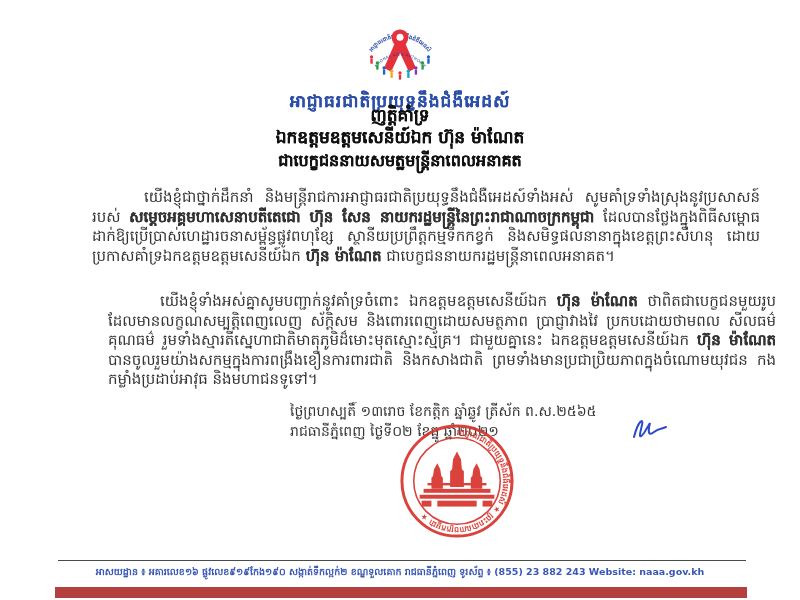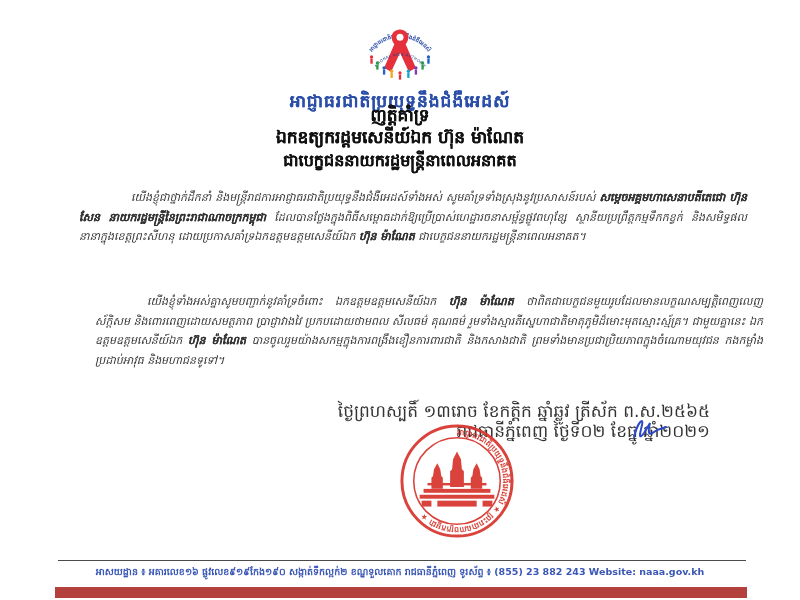--- a/index.html
+++ b/index.html
@@ -12,30 +12,30 @@
   .org-name{
     margin-top:2px;font-size:17px;font-weight:bold;color:#2b4ea8;
     letter-spacing:1px;text-shadow:0 0 .4px #2b4ea8;
   }
   .title-block{position:absolute;top:104px;left:0;width:800px;text-align:center;color:#111;}
   .title-line{font-weight:bold;text-shadow:0 0 .6px #111;}
   .title-1{font-size:17px;line-height:22px;}
   .title-2{font-size:17px;line-height:23px;}
   .title-3{font-size:16px;line-height:23px;}
   .body-text{
-    position:absolute;left:79px;width:668px;text-align:justify;
-    font-size:11px;line-height:19.5px;color:#333;font-style:italic;
+    position:absolute;left:92px;width:668px;text-align:justify;
+    font-size:15px;line-height:19.5px;color:#333;
   }
   .para1{top:188px;}
   .para2{top:292px;margin-left:16px;}
   .body-text p{margin:0;text-indent:52px;}
   .body-text .bold{font-weight:bold;text-shadow:0 0 .5px #222;}
   .dateline{
-    position:absolute;top:401px;left:290px;width:420px;text-align:right;
-    font-size:17px;line-height:20px;color:#333;
+    position:absolute;top:401px;left:290px;width:420px;text-align:left;
+    font-size:14px;line-height:20px;color:#333;
   }
   .signature{position:absolute;top:415px;left:628px;z-index:3;}
   .stamp{position:absolute;top:422px;left:398px;width:118px;height:118px;z-index:2;opacity:.92;}
   .footer-rule{position:absolute;top:560px;left:58px;width:688px;border-top:1.5px solid #4a4a4a;}
   .footer-text{
     position:absolute;top:566px;left:0;width:800px;text-align:center;
     font-size:9.5px;color:#3a57b5;font-weight:bold;letter-spacing:0;
   }
   .bottom-bar{position:absolute;top:587px;left:55px;width:692px;height:11px;background:#b3403c;}
 </style>
@@ -86,22 +86,22 @@
             <rect x="82.6" y="51" width="2.8" height="6" fill="#1f62c4"></rect>
         </g>
       </g>
     </svg>
   </div>
   <div class="org-name">អាជ្ញាធរជាតិប្រយុទ្ធនឹងជំងឺអេដស៍</div>
 </div>
 
 <div class="title-block">
   <div class="title-line title-1">ញត្តិគាំទ្រ</div>
-  <div class="title-line title-2">ឯកឧត្យករដ្តមសេនីយ៍ឯក ហ៊ុន ម៉ាណែត</div>
-  <div class="title-line title-3">ជាបេក្ខជននាយករដ្ឋមន្ត្រីនាពេលអនាគត</div>
+  <div class="title-line title-2">ឯកឧត្តមឧត្តមសេនីយ៍ឯក ហ៊ុន ម៉ាណែត</div>
+  <div class="title-line title-3">ជាបេក្ខជននាយសមត្ឋមន្ត្រីនាពេលអនាគត</div>
 </div>
 
 <div class="body-text para1">
   <p><span>យើងខ្ញុំជាថ្នាក់ដឹកនាំ និងមន្ត្រីរាជការអាជ្ញាធរជាតិប្រយុទ្ធនឹងជំងឺអេដស៍ទាំងអស់ សូមគាំទ្រទាំងស្រុងនូវប្រសាសន៍របស់ </span><span class="bold">សម្តេចអគ្គមហាសេនាបតីតេជោ ហ៊ុន សែន នាយករដ្ឋមន្ត្រីនៃព្រះរាជាណាចក្រកម្ពុជា</span><span> ដែលបានថ្លែងក្នុងពិធីសម្ពោធដាក់ឱ្យប្រើប្រាស់ហេដ្ឋារចនាសម្ព័ន្ធផ្លូវពហុខ្សែ ស្ថានីយប្រព្រឹត្តកម្មទឹកកខ្វក់ និងសមិទ្ធផលនានាក្នុងខេត្តព្រះសីហនុ ដោយប្រកាសគាំទ្រឯកឧត្តមឧត្តមសេនីយ៍ឯក </span><span class="bold">ហ៊ុន ម៉ាណែត</span><span> ជាបេក្ខជននាយករដ្ឋមន្ត្រីនាពេលអនាគត។</span></p>
 </div>
 <div class="body-text para2">
   <p><span>យើងខ្ញុំទាំងអស់គ្នាសូមបញ្ជាក់នូវគាំទ្រចំពោះ ឯកឧត្តមឧត្តមសេនីយ៍ឯក </span><span class="bold">ហ៊ុន ម៉ាណែត</span><span> ថាពិតជាបេក្ខជនមួយរូបដែលមានលក្ខណសម្បត្តិពេញលេញ ស័ក្តិសម និងពោរពេញដោយសមត្ថភាព ប្រាជ្ញាវាងវៃ ប្រកបដោយថាមពល សីលធម៌ គុណធម៌ រួមទាំងស្មារតីស្នេហាជាតិមាតុភូមិដ៏មោះមុតស្មោះស្ម័គ្រ។ ជាមួយគ្នានេះ ឯកឧត្តមឧត្តមសេនីយ៍ឯក </span><span class="bold">ហ៊ុន ម៉ាណែត</span><span> បានចូលរួមយ៉ាងសកម្មក្នុងការពង្រឹងខឿនការពារជាតិ និងកសាងជាតិ ព្រមទាំងមានប្រជាប្រិយភាពក្នុងចំណោមយុវជន កងកម្លាំងប្រដាប់អាវុធ និងមហាជនទូទៅ។</span></p>
 </div>
 
 <div class="dateline">

